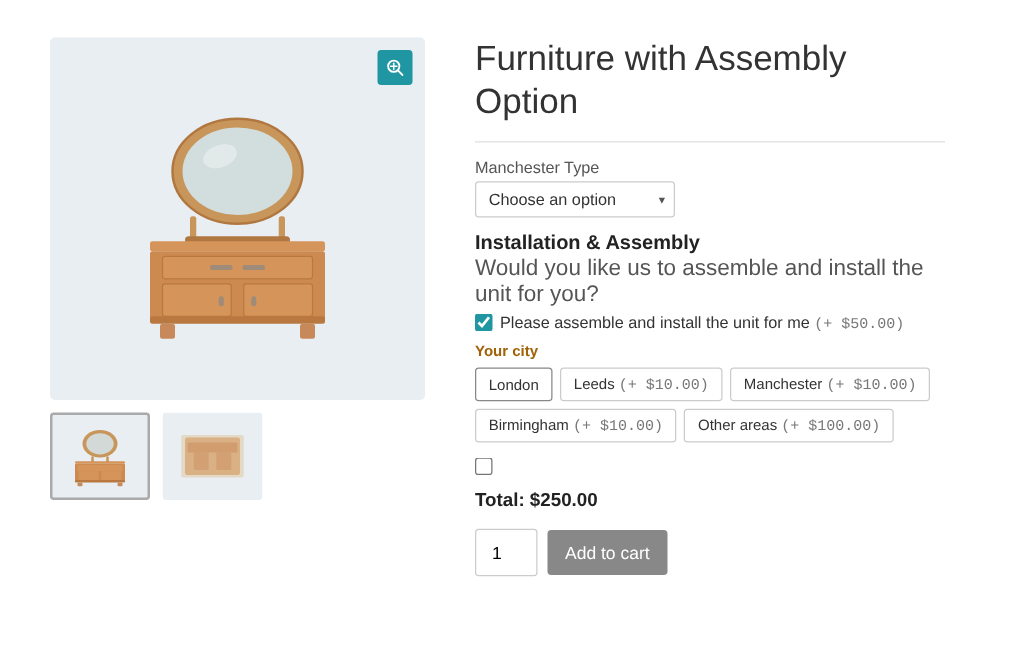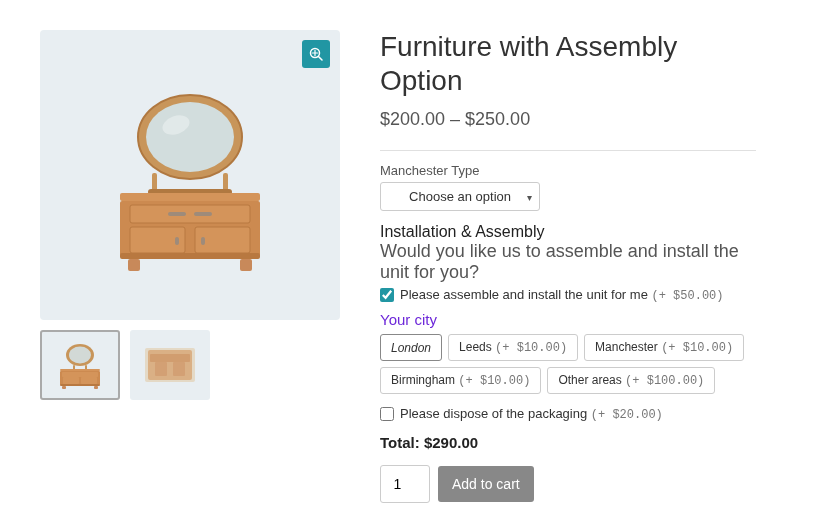--- a/index.html
+++ b/index.html
@@ -117,34 +117,33 @@
       appearance: none;
       -webkit-appearance: none;
       padding: 6px 28px 6px 10px;
       border: 1px solid #ccc;
       border-radius: 3px;
       background: #fff;
       font-size: 13px;
       cursor: pointer;
       min-width: 160px;
       color: #333;
-      text-align: right;
     }
     .select-chevron {
       position: absolute;
       right: 8px;
       top: 50%;
       transform: translateY(-50%);
       pointer-events: none;
       font-size: 10px;
       color: #555;
     }
     .section-title {
       font-size: 16px;
-      font-weight: 400;
+      font-weight: 700;
       color: #222;
       margin-top: 4px;
     }
     .section-subtitle {
       font-size: 18px;
       color: #555;
       margin-bottom: 4px;
     }
     .checkbox-row {
       display: flex;
@@ -158,42 +157,42 @@
       height: 14px;
       cursor: pointer;
       accent-color: #2196a3;
     }
     .price-addon {
       color: #777;
       font-size: 12px;
       font-family: Liberation Mono, monospace;
     }
     .city-label {
-      font-size: 15px;
-      color: #6d28d9;
+      font-size: 12px;
+      color: #a16207;
       margin-bottom: 6px;
+      font-weight: bold;
     }
     .city-buttons {
       display: flex;
       flex-wrap: wrap;
       gap: 6px;
       margin-bottom: 4px;
     }
     .city-btn {
       border: 1px solid #ccc;
       background: #fff;
       border-radius: 3px;
       padding: 5px 10px;
       font-size: 12px;
       cursor: pointer;
       color: #333;
     }
     .city-btn.selected, .city-btn:hover {
       border-color: #888;
-      font-style: italic;
     }
     .total-row {
       font-size: 15px;
       font-weight: 700;
       color: #222;
       margin-top: 4px;
     }
     .cart-row {
       display: flex;
       align-items: center;
@@ -299,21 +298,20 @@
           <rect x="10" y="14" width="40" height="8" rx="1" fill="#c8895a" opacity="0.5"></rect>
           <rect x="15" y="22" width="12" height="14" rx="1" fill="#c8895a" opacity="0.4"></rect>
           <rect x="33" y="22" width="12" height="14" rx="1" fill="#c8895a" opacity="0.4"></rect>
         </svg>
       </div>
     </div>
   </div>
 
   <div class="product-details">
     <h1 class="product-title">Furniture with Assembly Option</h1>
-    <p class="product-price">$200.00 – $250.00</p>
     <hr class="divider">
 
     <div>
       <div class="field-label">Manchester Type</div>
       <div class="select-wrapper">
         <select>
           <option value="">Choose an option</option>
           <option value="type-a">Type A</option>
           <option value="type-b">Type B</option>
         </select>
@@ -339,26 +337,22 @@
         <button class="city-btn selected">London</button>
         <button class="city-btn">Leeds <span class="price-addon">(+ $10.00)</span></button>
         <button class="city-btn">Manchester <span class="price-addon">(+ $10.00)</span></button>
         <button class="city-btn">Birmingham <span class="price-addon">(+ $10.00)</span></button>
         <button class="city-btn">Other areas <span class="price-addon">(+ $100.00)</span></button>
       </div>
     </div>
 
     <div class="checkbox-row">
       <input type="checkbox" id="dispose" style="">
-      <label for="dispose">
-        <span>Please dispose of the packaging</span>
-        <span class="price-addon">(+ $20.00)</span>
-      </label>
-    </div>
-
-    <div class="total-row">Total: $290.00</div>
+    </div>
+
+    <div class="total-row">Total: $250.00</div>
 
     <div class="cart-row">
       <input type="number" class="qty-input" value="1" min="1" style="">
       <button class="add-to-cart-btn">Add to cart</button>
     </div>
   </div>
 </div>
 
 </body></html>

